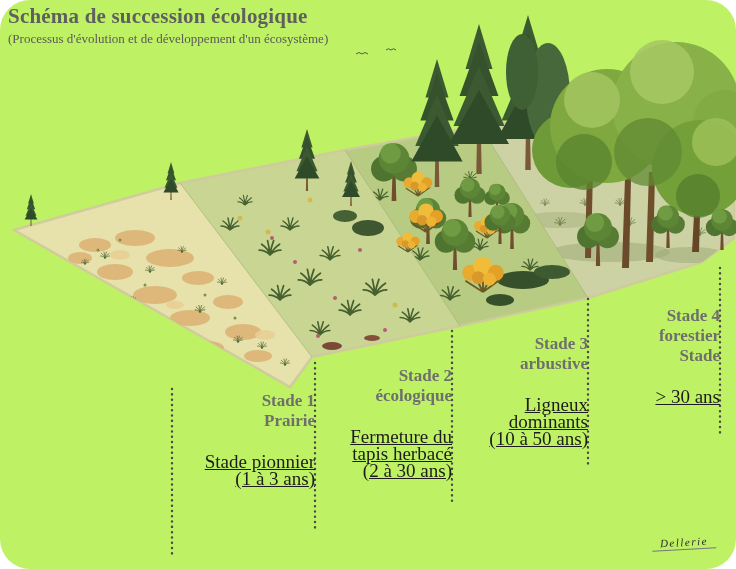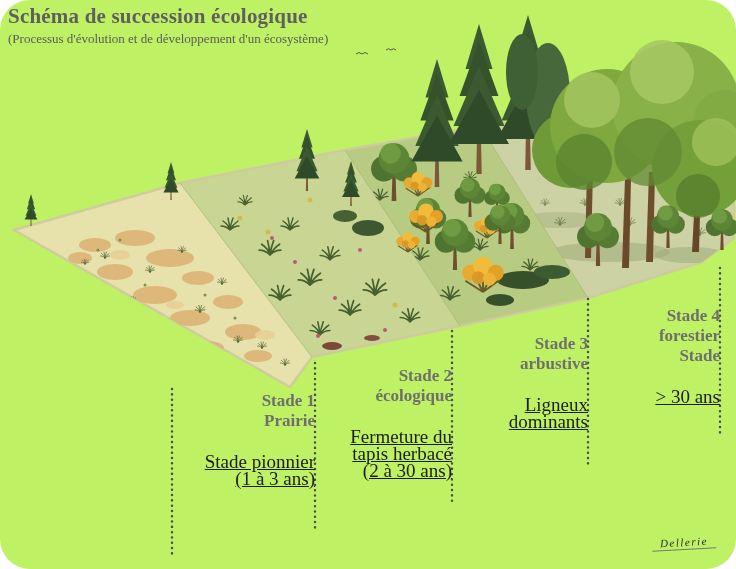--- a/index.html
+++ b/index.html
@@ -280,20 +280,21 @@
     </div>
   </div>
 
   <div class="stage stage-3">
     <div class="t">
       <div>Stade 3</div>
       <div>arbustive</div>
     </div>
     <div class="d">
       <div>Ligneux dominants</div>
+      <div>(10 à 50 ans)</div>
     </div>
   </div>
 
   <div class="stage stage-4">
     <div class="t">
       <div>Stade 4</div>
       <div>forestier</div>
       <div>Stade</div>
     </div>
     <div class="d">

